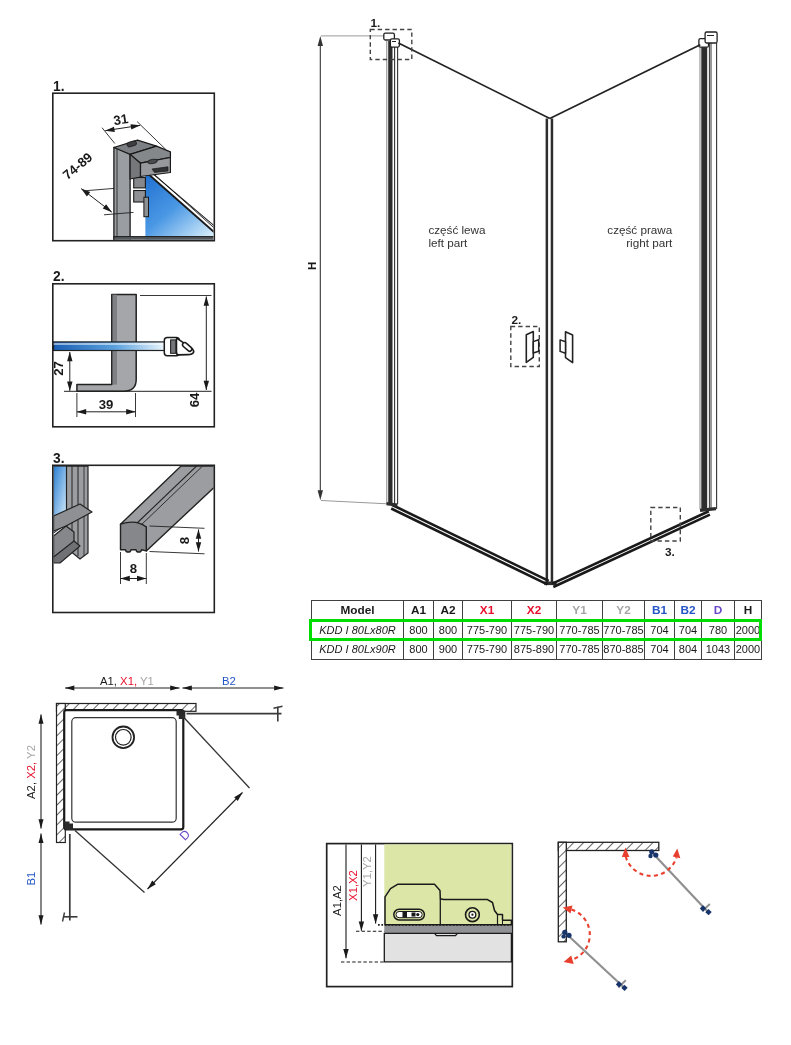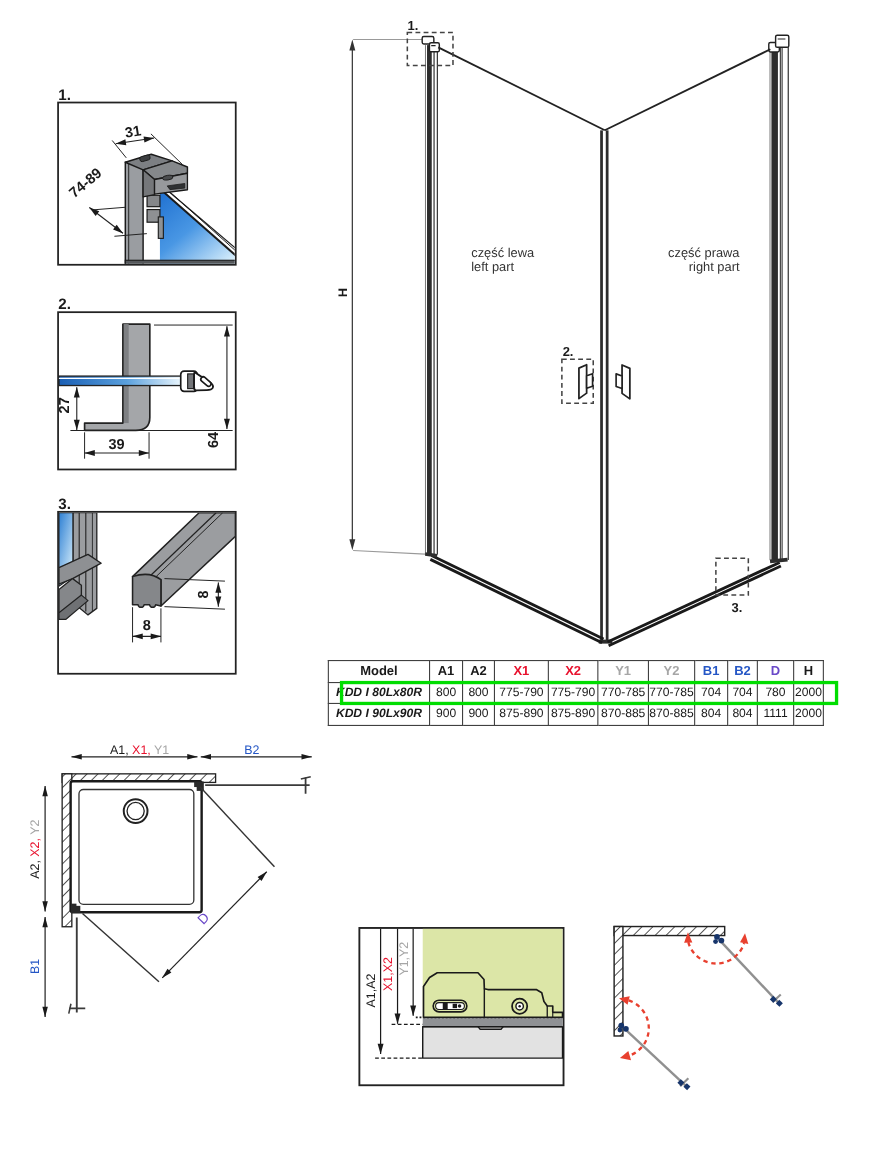--- a/index.html
+++ b/index.html
@@ -1,30 +1,30 @@
 <!DOCTYPE html>
 <html><head>
 <meta charset="utf-8">
 <style>
 html,body{margin:0;padding:0;}
 body{width:791px;height:1045px;position:relative;background:#fff;font-family:"Liberation Sans",sans-serif;overflow:hidden;transform:translateZ(0);}
 .abs{position:absolute;}
 table.spec{border-collapse:collapse;table-layout:fixed;width:450px;}
 table.spec td,table.spec th{border:1.5px solid #404040;padding:0;text-align:center;vertical-align:middle;font-size:11px;height:18.7px;line-height:18.7px;white-space:nowrap;color:#1a1a1a;}
 table.spec th{font-weight:bold;font-size:11.8px;}
-td.model{font-weight:bold;font-style:italic;font-size:11.5px;}
+td.model{font-weight:normal;font-style:italic;font-size:11.5px;}
 table.spec th.cX{color:#e8112d;}
 table.spec th.cY{color:#a6a6a6;}
 table.spec th.cB{color:#2456c5;}
 table.spec th.cD{color:#6a49c8;}
 </style>
 </head>
 <body>
 
-<div class="abs" style="left:298px;top:600px;">
+<div class="abs" style="left:311px;top:600px;">
 <table class="spec">
 <colgroup>
 <col style="width:92px">
         <col style="width:30px">
         <col style="width:29px">
 <col style="width:49px">
         <col style="width:45px">
         <col style="width:46px">
 <col style="width:42px">
         <col style="width:30px">
@@ -53,30 +53,30 @@
           <td>775-790</td>
           <td>775-790</td>
           <td>770-785</td>
           <td>770-785</td>
           <td>704</td>
           <td>704</td>
           <td>780</td>
           <td>2000</td>
         </tr>
 <tr>
-          <td class="model">KDD I 90Lx90R</td>
+          <td class="model">KDD I 80Lx90R</td>
+          <td>800</td>
           <td>900</td>
-          <td>900</td>
+          <td>775-790</td>
           <td>875-890</td>
-          <td>875-890</td>
+          <td>770-785</td>
           <td>870-885</td>
-          <td>870-885</td>
+          <td>704</td>
           <td>804</td>
-          <td>804</td>
-          <td>1111</td>
+          <td>1043</td>
           <td>2000</td>
         </tr>
 </tbody>
     </table>
 </div>
 
 <div class="abs" style="left:309px;top:619px;width:447px;height:16px;border:3.5px solid #00dd00;"></div>
 
 <svg class="abs" style="left:290px;top:5px;" width="460" height="590" viewBox="290 5 460 590">
 <g id="maindraw">

